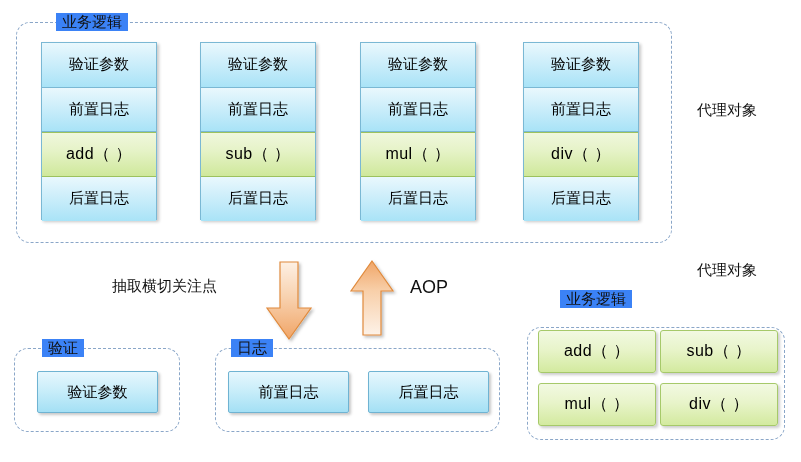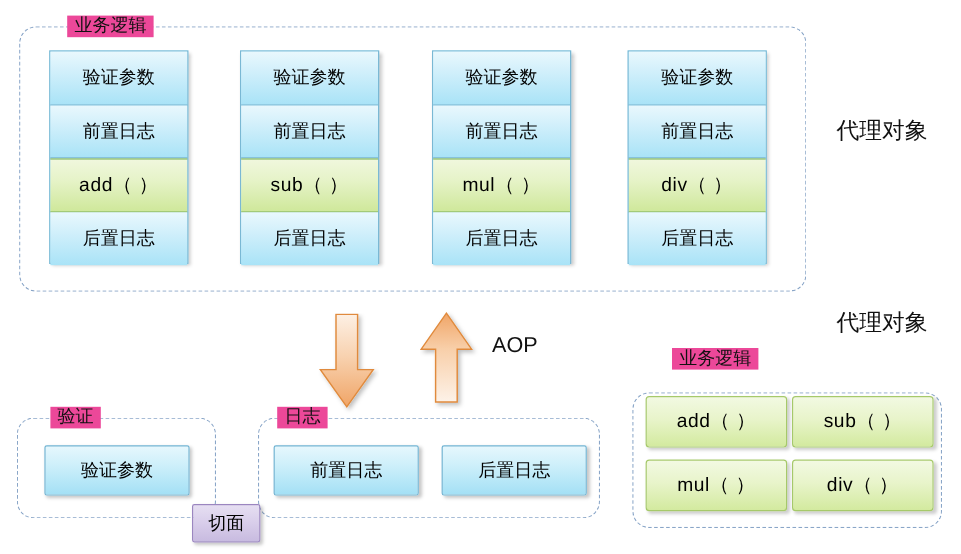--- a/index.html
+++ b/index.html
@@ -26,32 +26,32 @@
   
   .group {
     position: absolute;
     border: 1.3px dashed #8aa6c8;
     border-radius: 14px;
     box-sizing: border-box;
     background: transparent;
   }
   .group-label {
     position: absolute;
-    background: #ec4899;
+    background: #3b82f6;
     padding: 0 6px;
     font-size: 15px;
     line-height: 18px;
     white-space: nowrap;
     color: #111111;
   }
 
   
   .caption {
     position: absolute;
-    font-size: 19px;
+    font-size: 15px;
     line-height: 18px;
     white-space: nowrap;
     color: #111111;
   }
   .caption.latin { font-size: 18px; }
 
   
   .stack {
     position: absolute;
     box-sizing: border-box;
@@ -158,20 +158,21 @@
     <div class="cell">后置日志</div>
   </div>
 
   <div class="stack" style="left:523px; top:42px; width:116px; height:178px;">
     <div class="cell">验证参数</div>
     <div class="cell">前置日志</div>
     <div class="cell green latin">div（ ）</div>
     <div class="cell">后置日志</div>
   </div>
 
+  <div class="caption" style="left:112px; top:277px;">抽取横切关注点</div>
 
   <div class="caption latin" style="left:410px; top:278px;">AOP</div>
 
   <svg class="arrow" style="left:264px; top:261px;" width="52" height="84" viewBox="0 0 52 84">
     <defs>
       <linearGradient id="dnGrad" x1="0" y1="0" x2="0" y2="1">
         <stop offset="0%" stop-color="#fdf0e4"></stop>
         <stop offset="45%" stop-color="#f8d2b0"></stop>
         <stop offset="100%" stop-color="#f0a567"></stop>
       </linearGradient>
@@ -200,21 +201,20 @@
   <div class="group-label" style="left:42px; top:339px;">验证</div>
 
   <div class="blue-box" style="left:37px; top:371px; width:121px; height:42px;">验证参数</div>
 
   <div class="group" style="left:215px; top:348px; width:285px; height:84px;"></div>
   <div class="group-label" style="left:231px; top:339px;text-align:right;">日志</div>
 
   <div class="blue-box" style="left:228px; top:371px; width:121px; height:42px;">前置日志</div>
   <div class="blue-box" style="left:368px; top:371px; width:121px; height:42px;">后置日志</div>
 
-  <div class="badge" style="left:160px; top:420px; width:57px; height:32px;">切面</div>
 
   <div class="caption" style="left:697px; top:261px;">代理对象</div>
 
   <div class="group" style="left:527px; top:327px; width:258px; height:113px;"></div>
   <div class="group-label" style="left:560px; top:290px;">业务逻辑</div>
 
   <div class="green-box" style="left:538px; top:330px; width:118px; height:43px;">add（ ）</div>
   <div class="green-box" style="left:660px; top:330px; width:118px; height:43px;">sub（ ）</div>
   <div class="green-box" style="left:538px; top:383px; width:118px; height:43px;">mul（ ）</div>
   <div class="green-box" style="left:660px; top:383px; width:118px; height:43px;">div（ ）</div>

